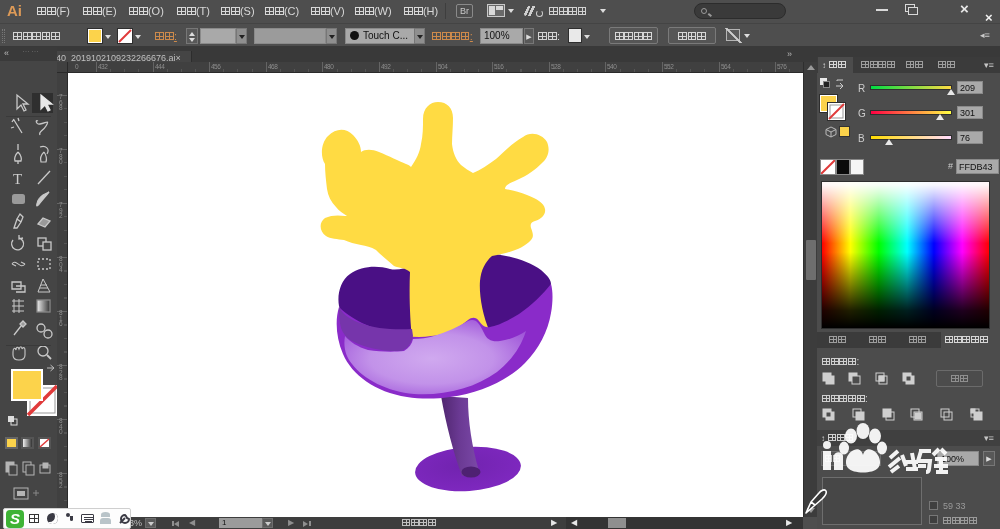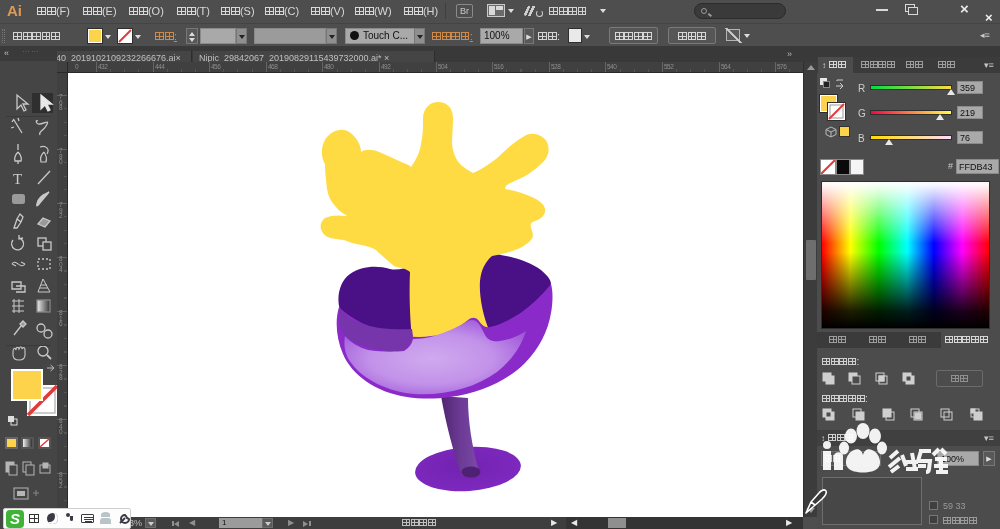--- a/index.html
+++ b/index.html
@@ -130,21 +130,20 @@
     <div class="abs btn zh" style="left:609px;top:3px;width:49px;height:17px;line-height:16px"><i></i><i></i><i></i><i></i></div>
     <div class="abs btn zh" style="left:668px;top:3px;width:48px;height:17px;line-height:16px"><i></i><i></i><i></i></div>
     <div class="abs" style="left:726px;top:5px;width:14px;height:12px;border:1px solid #b5b5b5;background:#5a5a5a">
         <div class="abs" style="left:-2px;top:-2px;width:17px;height:15px;background:linear-gradient(45deg,transparent 46%,#ccc 47%,#ccc 53%,transparent 54%)"></div>
       </div>
     <div class="abs darr" style="left:744px;top:10px"></div>
     <div class="abs" style="left:980px;top:6px;color:#c9c9c9;font-size:9px">◂≡</div>
   </div>
   <div class="abs" id="tabbar">
     <div class="tab zh" style="left:50px;width:142px">40_2019102109232266676.ai×</div>
-    <div class="tab zh" style="left:193px;width:242px">Nipic_29842067_20190829115439732000.ai* ×</div>
     <div class="abs" style="left:787px;top:2px;color:#b5b5b5;font-size:9px">»</div>
   </div>
   <div class="abs" id="hruler">
     <span class="rnum" style="left:18px;top:1px">0</span>
       <span class="rnum" style="left:41px;top:1px">432</span>
       <span class="rnum" style="left:98px;top:1px">444</span>
       <span class="rnum" style="left:154px;top:1px">456</span>
       <span class="rnum" style="left:211px;top:1px">468</span>
       <span class="rnum" style="left:267px;top:1px">480</span>
       <span class="rnum" style="left:324px;top:1px">492</span>
@@ -378,25 +377,25 @@
           </svg></div>
 
       <svg class="abs" style="left:8px;top:53px" width="12" height="12">
           <path d="M6,1 L11,3.5 L11,8.5 L6,11 L1,8.5 L1,3.5 Z M1,3.5 L6,6 L11,3.5 M6,6 L6,11" stroke="#bbb" fill="none" stroke-width="1"></path>
         </svg>
       <div class="abs" style="left:22px;top:53px;width:11px;height:11px;background:#fcd34b;border:1px solid #333"></div>
 
       <div class="abs" style="left:41px;top:10px;color:#ccc;font-size:10px">R</div>
       <div class="abs" style="left:53px;top:12px;width:82px;height:5px;background:linear-gradient(to right,#00db43,#ffdb43);border:1px solid #2e2e2e"></div>
       <div class="abs" style="left:130px;top:16px;width:0;height:0;border-left:4px solid transparent;border-right:4px solid transparent;border-bottom:6px solid #e8e8e8"></div>
-      <div class="abs lbox" style="left:140px;top:8px;width:26px;height:13px;font-size:9px;line-height:12px"><span style="margin-left:2px">359</span></div>
+      <div class="abs lbox" style="left:140px;top:8px;width:26px;height:13px;font-size:9px;line-height:12px"><span style="margin-left:2px">209</span></div>
       <div class="abs" style="left:41px;top:35px;color:#ccc;font-size:10px">G</div>
       <div class="abs" style="left:53px;top:37px;width:82px;height:5px;background:linear-gradient(to right,#ff0043,#ffff43);border:1px solid #2e2e2e"></div>
       <div class="abs" style="left:119px;top:41px;width:0;height:0;border-left:4px solid transparent;border-right:4px solid transparent;border-bottom:6px solid #e8e8e8"></div>
-      <div class="abs lbox" style="left:140px;top:33px;width:26px;height:13px;font-size:9px;line-height:12px"><span style="margin-left:2px">219</span></div>
+      <div class="abs lbox" style="left:140px;top:33px;width:26px;height:13px;font-size:9px;line-height:12px"><span style="margin-left:2px">301</span></div>
       <div class="abs" style="left:41px;top:60px;color:#ccc;font-size:10px">B</div>
       <div class="abs" style="left:53px;top:62px;width:82px;height:5px;background:linear-gradient(to right,#ffdb00,#ffdbff);border:1px solid #2e2e2e"></div>
       <div class="abs" style="left:68px;top:66px;width:0;height:0;border-left:4px solid transparent;border-right:4px solid transparent;border-bottom:6px solid #e8e8e8"></div>
       <div class="abs lbox" style="left:140px;top:58px;width:26px;height:13px;font-size:9px;line-height:12px"><span style="margin-left:2px">76</span></div>
 
       <div class="abs" style="left:3px;top:86px;width:16px;height:16px;background:#fff;border:1px solid #888"><svg width="14" height="14">
             <line x1="0" y1="14" x2="14" y2="0" stroke="#e03a3a" stroke-width="2"></line>
           </svg></div>
       <div class="abs" style="left:19px;top:86px;width:14px;height:16px;background:#0a0a0a;border:1px solid #888"></div>
       <div class="abs" style="left:33px;top:86px;width:14px;height:16px;background:#f5f5f5;border:1px solid #888"></div>

